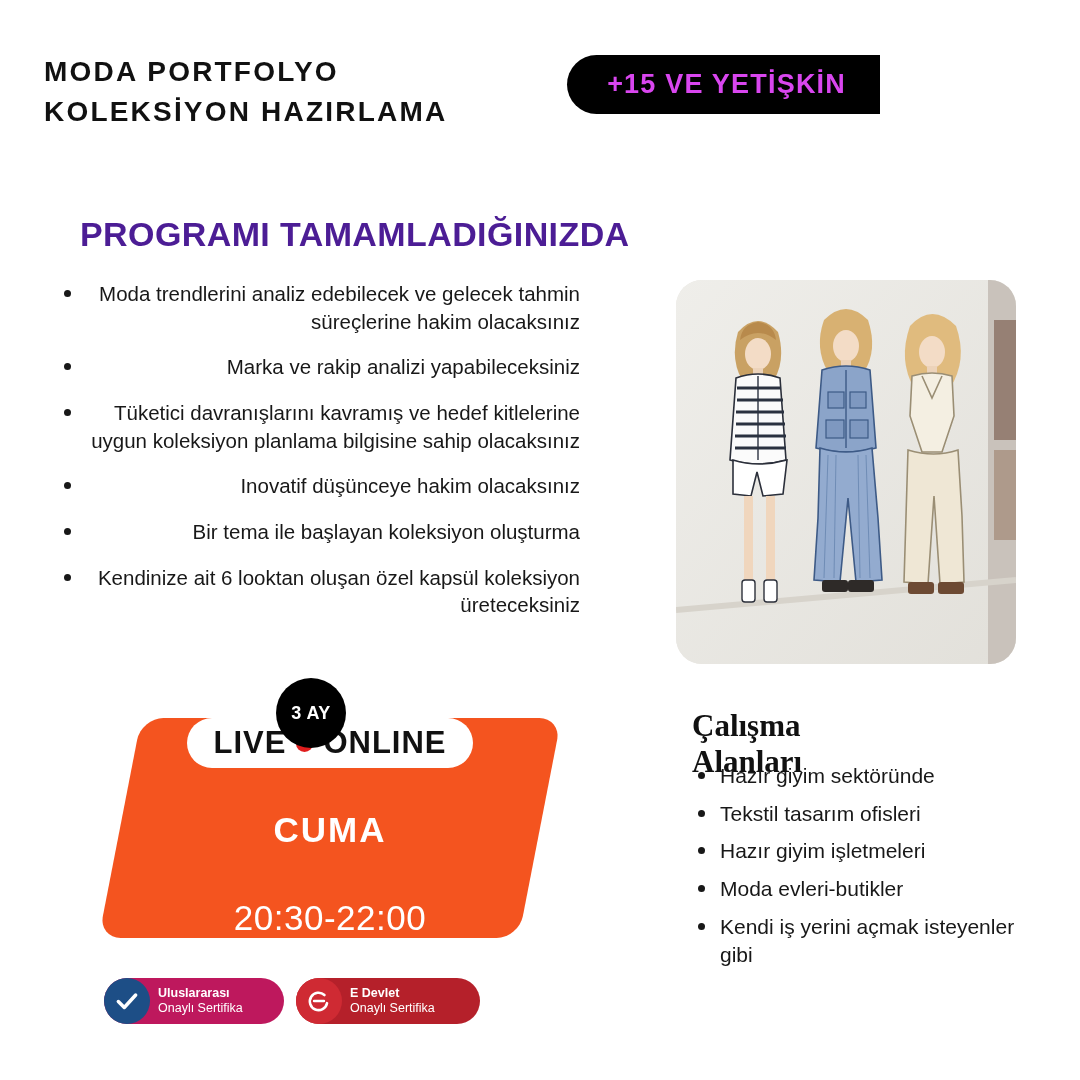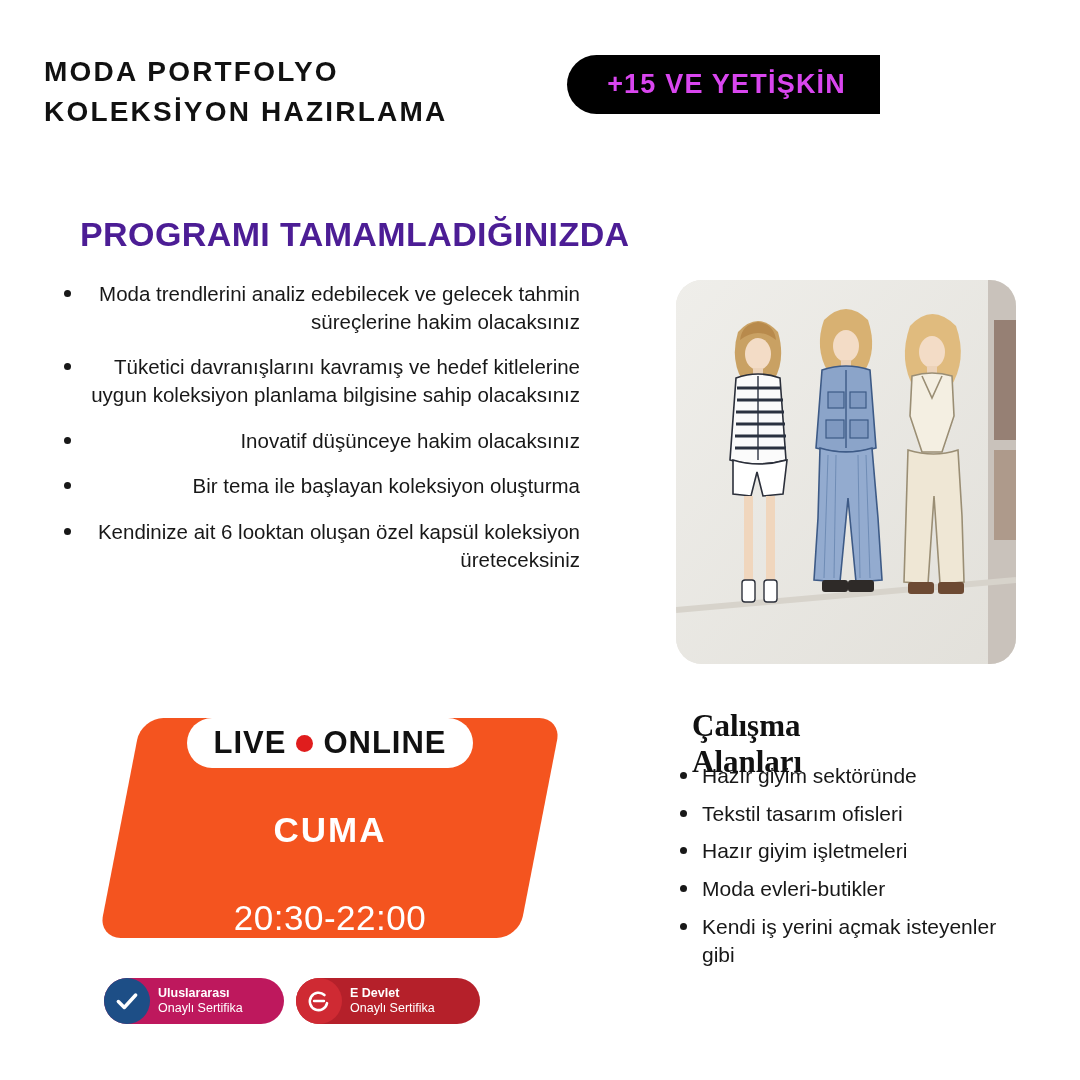--- a/index.html
+++ b/index.html
@@ -88,21 +88,21 @@
   .fields-title {
     position: absolute;
     left: 692px; top: 708px;
     font-size: 31px;
     font-weight: bold;
     color: #111;
     font-family: Liberation Serif, serif;
   }
   .fields {
     position: absolute;
-    left: 676px; top: 762px;
+    left: 694px; top: 762px;
     width: 330px;
   }
   .fields li {
     list-style: none;
     position: relative;
     padding-left: 26px;
     margin-bottom: 10px;
     font-size: 21px;
     line-height: 1.32;
     color: #181818;
@@ -198,20 +198,21 @@
 <div class="page">
 
   <div class="header-title" style="white-space:pre-line">MODA PORTFOLYO
 KOLEKSİYON HAZIRLAMA</div>
   <div class="age-badge">+15 VE YETİŞKİN</div>
 
   <div class="section-heading">PROGRAMI TAMAMLADIĞINIZDA</div>
 
   <ul class="outcomes">
     <li>Moda trendlerini analiz edebilecek ve gelecek tahmin süreçlerine hakim olacaksınız</li>
+    <li>Marka ve rakip analizi yapabileceksiniz</li>
     <li>Tüketici davranışlarını kavramış ve hedef kitlelerine uygun koleksiyon planlama bilgisine sahip olacaksınız</li>
     <li>Inovatif düşünceye hakim olacaksınız</li>
     <li>Bir tema ile başlayan koleksiyon oluşturma</li>
     <li>Kendinize ait 6 looktan oluşan özel kapsül koleksiyon üreteceksiniz</li>
   </ul>
 
   <div class="photo-card">
     <svg viewBox="0 0 340 384" xmlns="http://www.w3.org/2000/svg" aria-hidden="true">
       <defs>
         <linearGradient id="bg" x1="0" y1="0" x2="1" y2="1">
@@ -306,20 +307,21 @@
   <div class="schedule"></div>
   <div class="schedule-inner">
     <div class="live-pill">
       <span class="lw">LIVE</span>
       <span class="dot"></span>
       <span class="lw">ONLINE</span>
     </div>
     <div class="day">CUMA</div>
     <div class="time">20:30-22:00</div>
   </div>
+  <div class="duration-badge">3 AY</div>
 
   <div class="cert cert-blue">
     <span class="seal">
       <svg viewBox="0 0 24 24" fill="none" stroke="#ffffff" stroke-width="3.2" stroke-linecap="round" stroke-linejoin="round">
           <path d="M4 12.5l5.5 5.5L20 6.5"></path>
         </svg>
     </span>
     <span class="txt">
       <span class="t1">Uluslararası</span>
       <span class="t2">Onaylı Sertifika</span>

